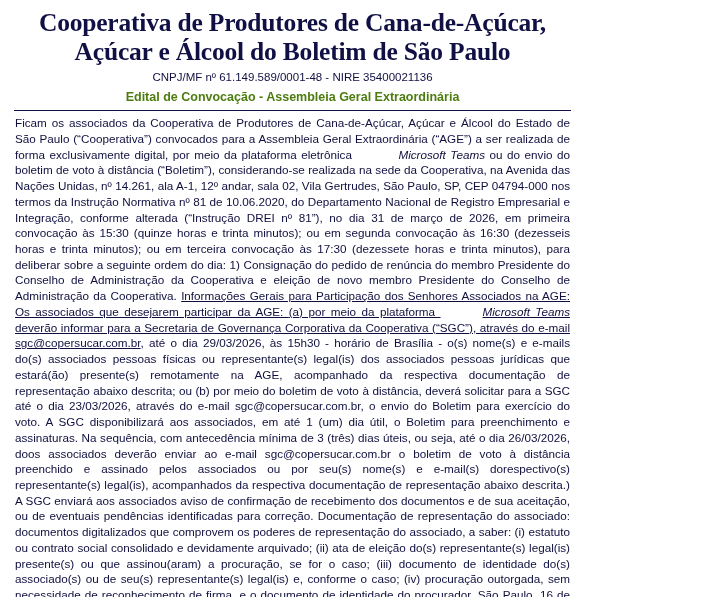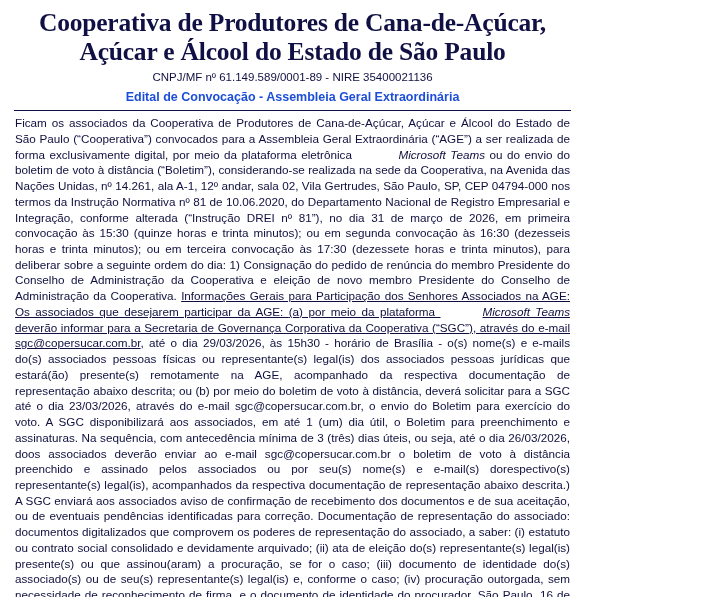--- a/index.html
+++ b/index.html
@@ -41,21 +41,21 @@
     font-size: 11.5px;
     color: #101044;
     margin-top: 5px;
     letter-spacing: 0px;
   }
   .subtitle {
     text-align: center;
     font-family: "Liberation Sans", sans-serif;
     font-weight: bold;
     font-size: 12.5px;
-    color: #1d4ed8;
+    color: #4d7c0f;
     margin-top: 7px;
   }
   .rule {
     height: 1px;
     background: #101044;
     margin: 6px 0 4px 0;
   }
   .body-text {
     font-family: "Liberation Sans", sans-serif;
     font-size: 11.7px;
@@ -85,24 +85,24 @@
   }
   .frag { display: inline; }
 </style>
 </head>
 <body>
 
 <div class="page">
 
   <h1 class="title">
     <span class="frag">Cooperativa de Produtores de Cana-de-Açúcar,</span>
-    <span class="l2">Açúcar e Álcool do Estado de São Paulo</span>
+    <span class="l2">Açúcar e Álcool do Boletim de São Paulo</span>
   </h1>
 
-  <div class="cnpj">CNPJ/MF nº 61.149.589/0001-89 - NIRE 35400021136</div>
+  <div class="cnpj">CNPJ/MF nº 61.149.589/0001-48 - NIRE 35400021136</div>
 
   <div class="subtitle">Edital de Convocação - Assembleia Geral Extraordinária</div>
 
   <div class="rule"></div>
 
   <p class="body-text"><span class="frag">Ficam os associados da </span><b class="frag">Cooperativa de Produtores de Cana-de-Açúcar, Açúcar e Álcool do Estado de São Paulo</b><span class="frag"> (“Cooperativa”) convocados para a Assembleia Geral Extraordinária (“AGE”) a ser realizada de forma exclusivamente digital, por meio da plataforma eletrônica </span><i class="frag">Microsoft Teams</i><span class="frag"> ou do envio do boletim de voto à distância (“Boletim”), considerando-se realizada na sede da Cooperativa, na Avenida das Nações Unidas, nº 14.261, ala A-1, 12º andar, sala 02, Vila Gertrudes, São Paulo, SP, CEP 04794-000 nos termos da Instrução Normativa nº 81 de 10.06.2020, do Departamento Nacional de Registro Empresarial e Integração, conforme alterada (“Instrução DREI nº 81”), no dia 31 de março de 2026, em primeira convocação às 15:30 (quinze horas e trinta minutos); ou em segunda convocação às 16:30 (dezesseis horas e trinta minutos); ou em terceira convocação às 17:30 (dezessete horas e trinta minutos), para deliberar sobre a seguinte ordem do dia: </span><b class="frag">1)</b><span class="frag"> Consignação do pedido de renúncia do membro Presidente do Conselho de Administração da Cooperativa e eleição de novo membro Presidente do Conselho de Administração da Cooperativa. </span><u class="frag">Informações Gerais para Participação dos Senhores Associados na AGE: Os associados que desejarem participar da AGE: </u><b><u class="frag">(a) por meio da plataforma </u></b><b><i><u class="frag">Microsoft Teams</u></i></b><u class="frag"> deverão informar para a Secretaria de Governança Corporativa da Cooperativa (“SGC”), através do e-mail sgc@copersucar.com.br</u><span class="frag">, até o dia 29/03/2026, às 15h30 - horário de Brasília - o(s) nome(s) e e-mails do(s) associados pessoas físicas ou representante(s) legal(is) dos associados pessoas jurídicas que estará(ão) presente(s) remotamente na AGE, acompanhado da respectiva documentação de representação abaixo descrita; </span><b class="frag">ou (b) por meio do boletim de voto à distância</b><span class="frag">, deverá solicitar para a SGC até o dia 23/03/2026, através do e-mail </span><span class="frag link">sgc@copersucar.com.br</span><span class="frag">, o envio do Boletim para exercício do voto. A SGC disponibilizará aos associados, em até 1 (um) dia útil, o Boletim para preenchimento e assinaturas. Na sequência, com antecedência mínima de 3 (três) dias úteis, ou seja, até o dia 26/03/2026,  doos associados deverão enviar ao e-mail </span><span class="frag link">sgc@copersucar.com.br</span><span class="frag"> o boletim de voto à distância preenchido e assinado pelos associados ou por seu(s) nome(s) e e-mail(s) dorespectivo(s) representante(s) legal(is), acompanhados da respectiva documentação de representação abaixo descrita.) A SGC enviará aos associados aviso de confirmação de recebimento dos documentos e de sua aceitação, ou de eventuais pendências identificadas para correção. Documentação de representação do associado: documentos digitalizados que comprovem os poderes de representação do associado, a saber: (i) estatuto ou contrato social consolidado e devidamente arquivado; (ii) ata de eleição do(s) representante(s) legal(is) presente(s) ou que assinou(aram) a procuração, se for o caso; (iii) documento de identidade do(s) associado(s) ou de seu(s) representante(s) legal(is) e, conforme o caso; (iv) procuração outorgada, sem necessidade de reconhecimento de firma, e o documento de identidade do procurador. São Paulo, 16 de março de 2026.</span></p>
 
   <div class="signature"><b class="frag">Luiz Roberto Pogetti</b><span class="frag">– Presidente do Conselho de Administração.</span></div>
 
   <div class="bottom-rule"></div>

